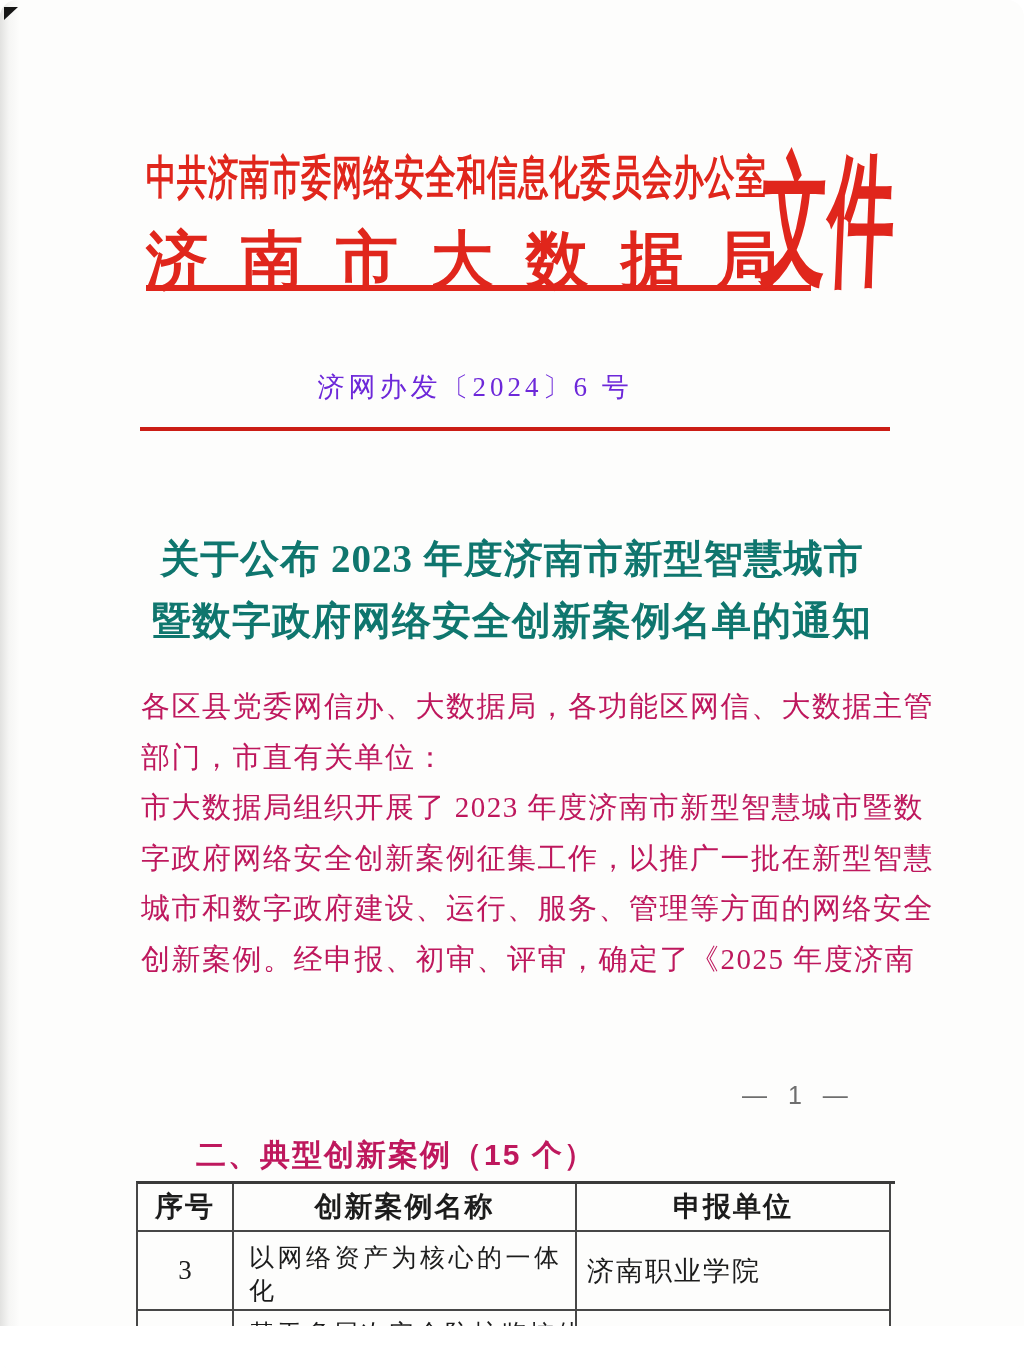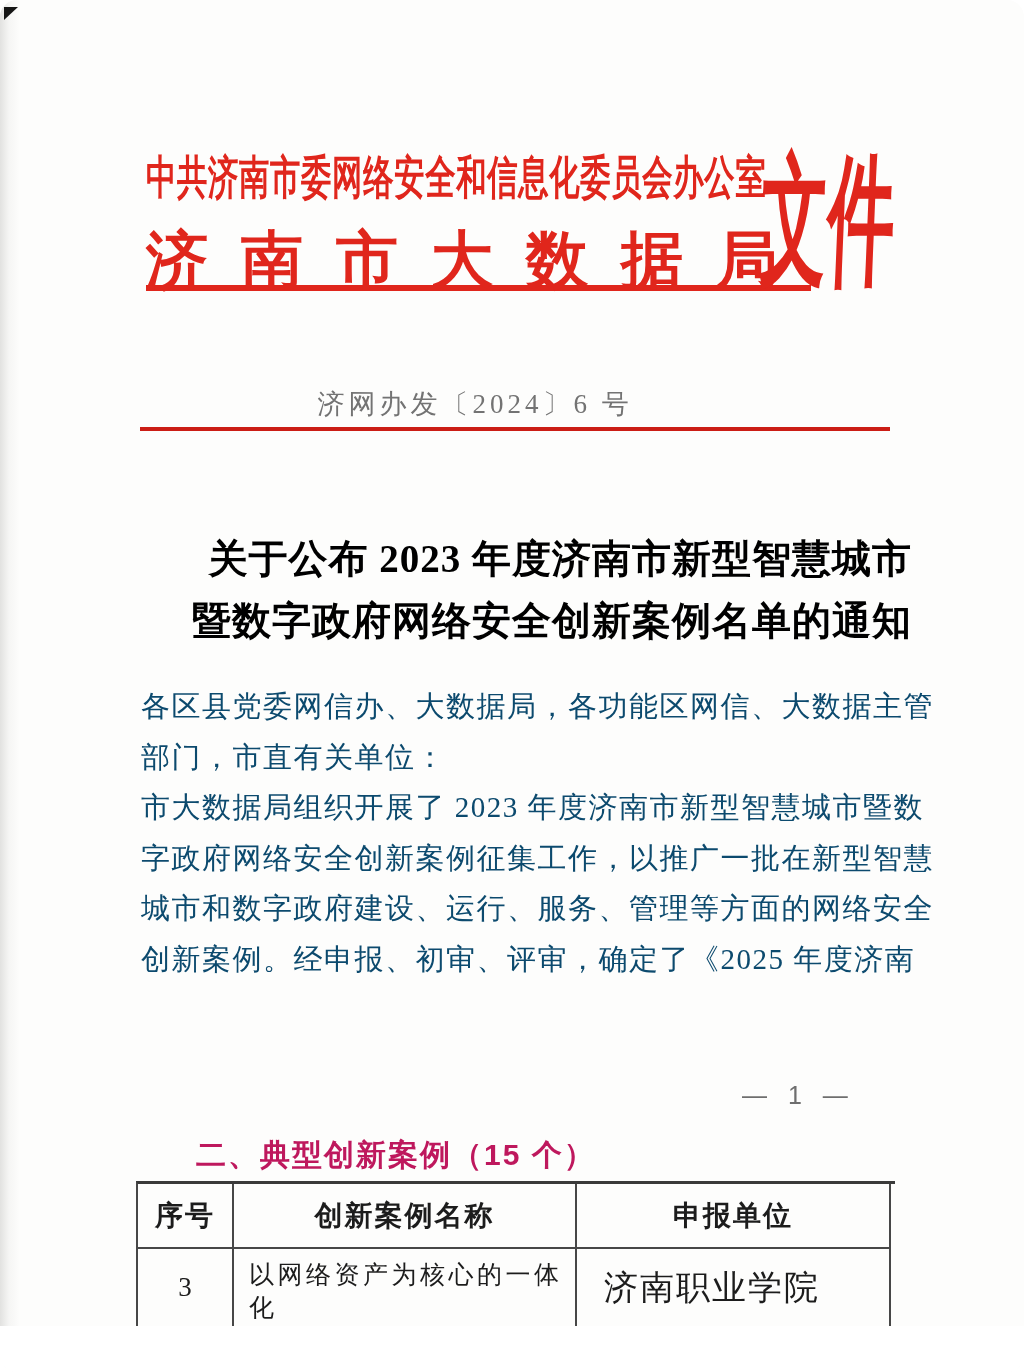--- a/index.html
+++ b/index.html
@@ -20,56 +20,56 @@
   
   .org-line1{position:absolute;left:146px;top:153px;white-space:nowrap;
     font-weight:bold;color:#e0261c;font-size:46px;line-height:1.1;letter-spacing:1px;
     transform:scaleX(.66);transform-origin:left top;}
   .org-line2{position:absolute;left:146px;top:226px;white-space:nowrap;
     font-weight:bold;color:#e0261c;font-size:62px;line-height:1.1;letter-spacing:33px;text-decoration:underline;}
   .doc-suffix{position:absolute;left:764px;top:150px;white-space:nowrap;
     font-weight:bold;color:#e0261c;font-size:142px;line-height:1;
     transform:scaleX(.47) skewX(-5deg);transform-origin:left top;}
 
-  .doc-number{position:absolute;left:90px;top:386px;width:770px;text-align:center;
-    font-size:27px;color:#737373;letter-spacing:4px;}
+  .doc-number{position:absolute;left:90px;top:369px;width:770px;text-align:center;
+    font-size:27px;color:#6d28d9;letter-spacing:4px;}
   .red-rule{position:absolute;left:140px;top:427px;width:750px;height:4px;background:#cb1d15;}
 
-  .doc-title{position:absolute;left:112px;top:528px;width:800px;text-align:right;
-    font-weight:bold;color:#000000;font-size:39px;line-height:62px;letter-spacing:1px;}
+  .doc-title{position:absolute;left:112px;top:528px;width:800px;text-align:center;
+    font-weight:bold;color:#0f766e;font-size:39px;line-height:62px;letter-spacing:1px;}
 
   .body-text{position:absolute;left:141px;top:681px;width:760px;
-    font-size:29px;color:#0c4a6e;line-height:50.5px;letter-spacing:1.5px;}
+    font-size:29px;color:#be185d;line-height:50.5px;letter-spacing:1.5px;}
   .body-text .ln{white-space:nowrap;height:50.5px;}
   .body-text .indent{padding-left:59px;}
 
   .page-number{position:absolute;left:742px;top:1081px;width:160px;
     font-size:25px;color:#6e6e6e;letter-spacing:7px;white-space:nowrap;
     font-family:"Liberation Sans","DejaVu Sans",sans-serif;}
 
   .section-heading{position:absolute;left:196px;top:1135px;white-space:nowrap;
     font-family:"Liberation Sans","DejaVu Sans",sans-serif;
     font-weight:bold;font-size:30px;color:#be185d;letter-spacing:2px;}
 
   
   .tbl{position:absolute;left:136px;top:1181px;width:757px;
     display:grid;grid-template-columns:96px 343px 314px;
     border-top:3px solid #3a3a3a;border-left:2px solid #474747;
     background:transparent;z-index:1;}
   .tbl .cell{border-right:2px solid #474747;border-bottom:2px solid #474747;
     color:#1c1c1c;box-sizing:border-box;overflow:hidden;}
-  .tbl .th{height:65px;display:flex;align-items:center;justify-content:center;
+  .tbl .th{height:48px;display:flex;align-items:center;justify-content:center;
     font-family:"Liberation Sans","DejaVu Sans",sans-serif;
     font-weight:bold;font-size:28px;letter-spacing:2px;}
   .tbl .r1{height:79px;}
   .tbl .r2{height:58px;border-bottom:none;}
   .tbl .num{display:flex;align-items:center;justify-content:center;font-size:27px;}
   .tbl .name{padding:9px 1px 0 15px;font-size:25px;line-height:33px;letter-spacing:3.5px;}
   .tbl .name .nm2{letter-spacing:2px;}
-  .tbl .unit{display:flex;align-items:center;padding-left:27px;font-size:34px;letter-spacing:2px;}
+  .tbl .unit{display:flex;align-items:center;padding-left:10px;font-size:27px;letter-spacing:2px;}
   .tbl .name-clip{padding:6px 14px 0 15px;font-size:25px;line-height:34px;letter-spacing:3px;white-space:nowrap;}
 </style>
 </head>
 <body>
 
 <div class="page">
 
   <div class="left-shade"></div>
   <div class="corner-mark"></div>
 

